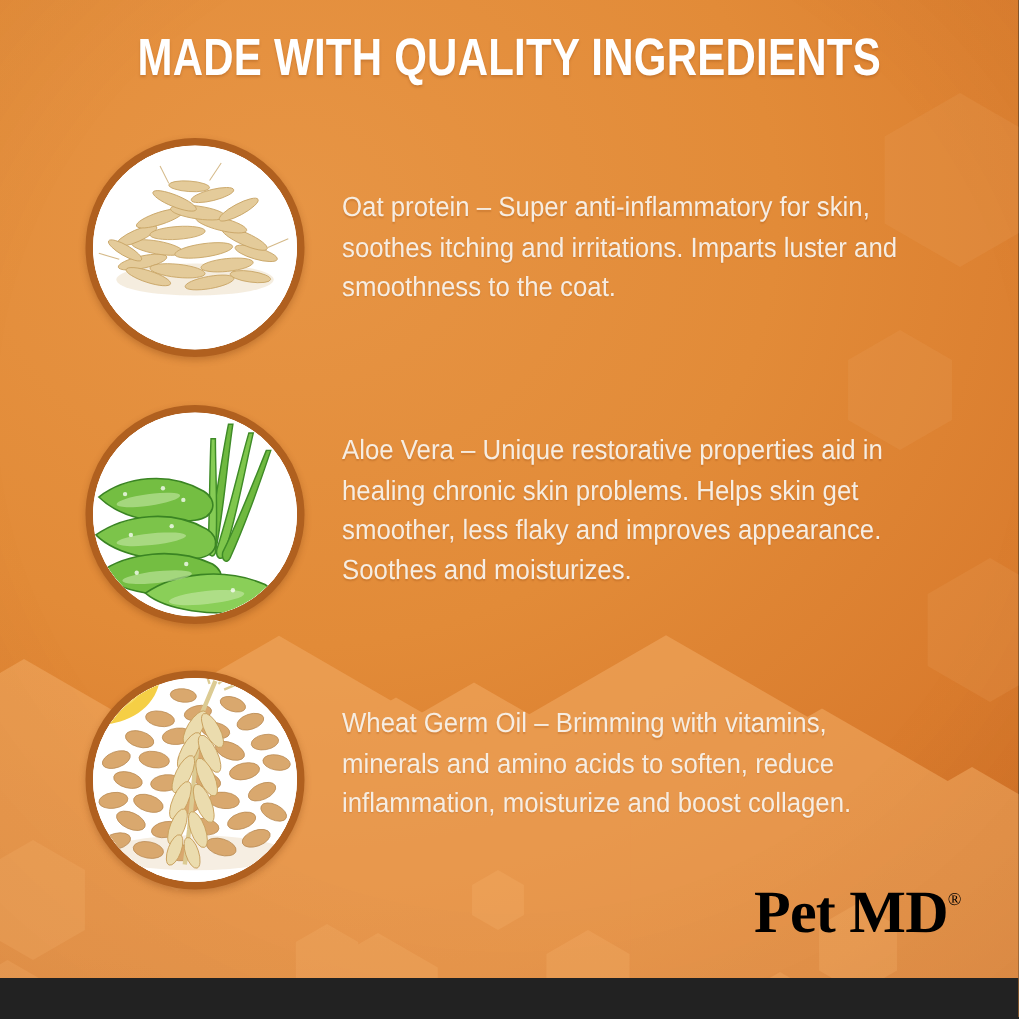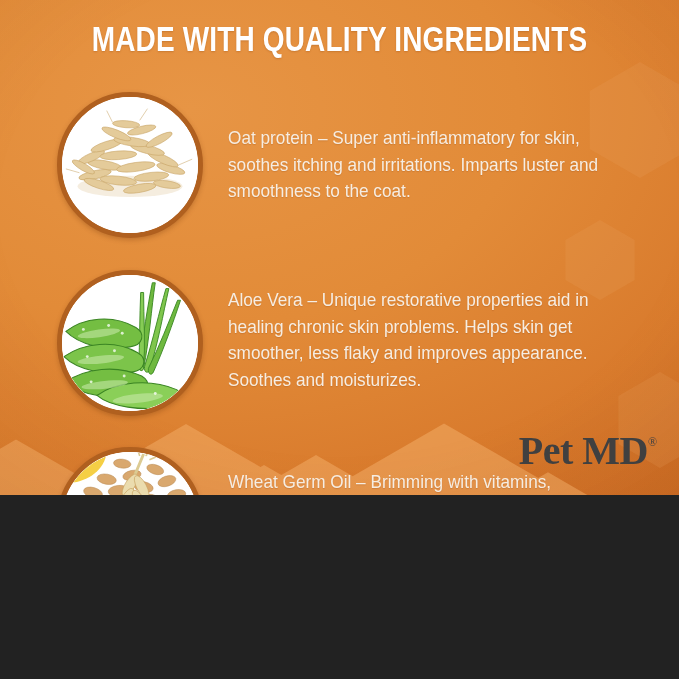--- a/index.html
+++ b/index.html
@@ -3,21 +3,21 @@
 <meta charset="utf-8">
 <style>
   html, body {
     margin: 0;
     padding: 0;
     background: #222;
   }
   #infographic {
     position: relative;
     width: 679px;
-    height: 495px;
+    height: 652px;
     overflow: hidden;
     font-family: "Liberation Sans", sans-serif;
     background: #E28B38;
   }
   .bg-gradient {
     position: absolute;
     inset: 0;
     background:
       radial-gradient(ellipse 115% 105% at 28% 22%,
         #E79545 0%,
@@ -100,23 +100,23 @@
     transform: scaleX(0.93);
     transform-origin: 0 0;
     text-shadow: 0 1px 1px rgba(130,60,10,0.22);
   }
   .row-2 .desc { top: 17px; }
   .row-3 .desc { top: 22px; }
 
   
   .logo {
     position: absolute;
-    right: 22px;
+    right: 38px;
     bottom: 24px;
-    color: #404040;
+    color: #000000;
     font-family: "Liberation Serif", serif;
     font-weight: bold;
     font-size: 40px;
     line-height: 1;
     letter-spacing: -0.5px;
     white-space: nowrap;
   }
   .logo .reg {
     font-size: 12px;
     vertical-align: 18px;

